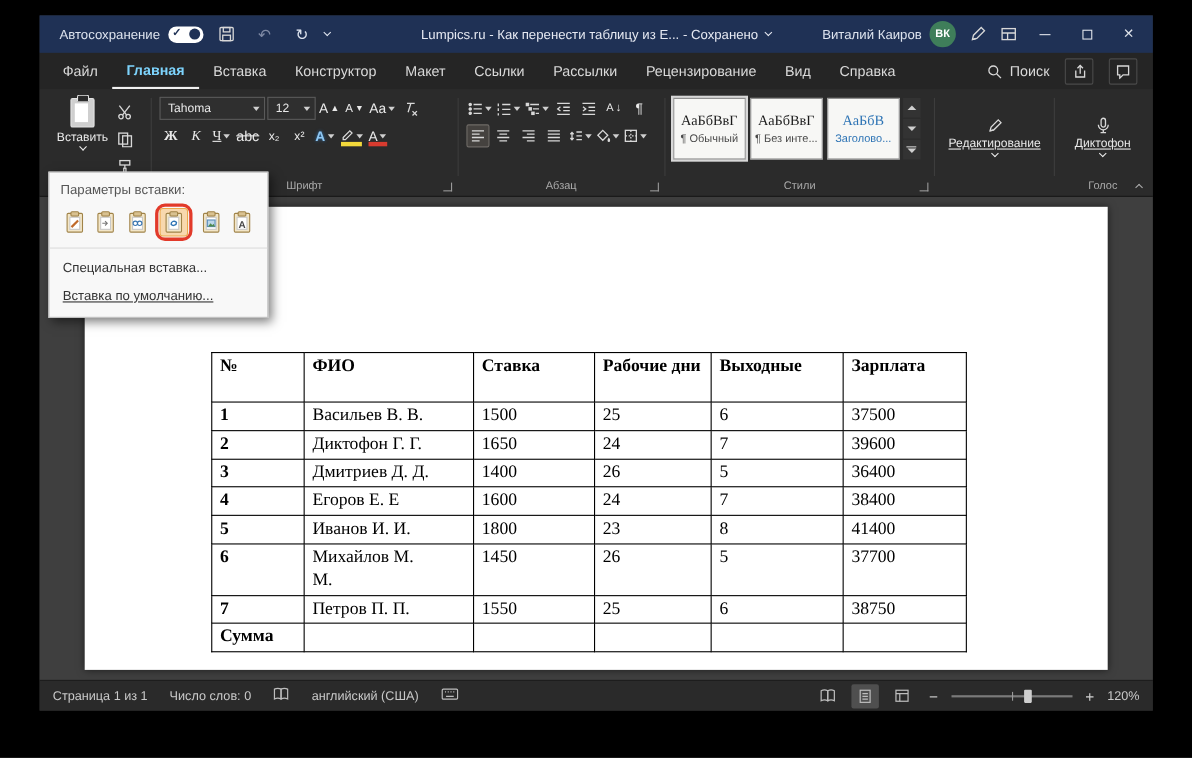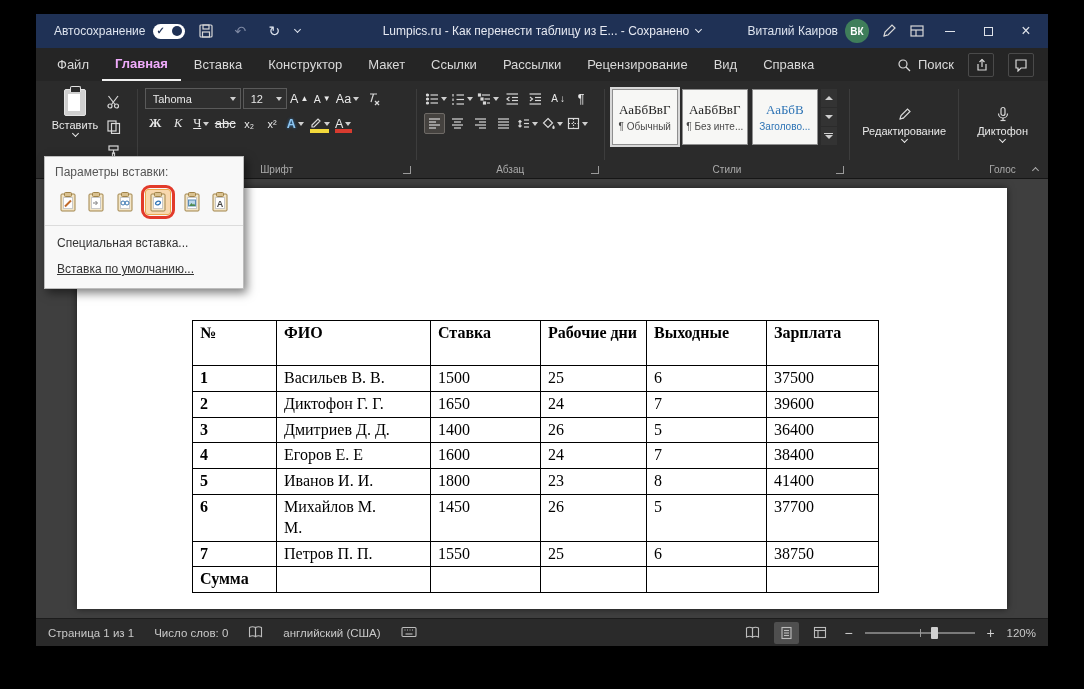--- a/index.html
+++ b/index.html
@@ -32,21 +32,21 @@
   .chev { display: inline-block; width: 5px; height: 5px; border-right: 1.3px solid currentColor;
     border-bottom: 1.3px solid currentColor; transform: rotate(45deg); margin-top: -3px; }
   .chev-up { transform: rotate(-135deg); margin-top: 3px; }
   .car { width: 0; height: 0; border-left: 3.5px solid transparent; border-right: 3.5px solid transparent;
     border-top: 4px solid #cfcfcf; display: inline-block; }
 
   
   .tabsrow { flex: 0 0 33px; background: #252525; display: flex; align-items: stretch;
     color: #d9d9d9; font-size: 13px; padding: 0 8px; }
   .tab { padding: 0 13px; display: flex; align-items: center; }
-  .tab.active { color: #f0abfc; font-weight: bold; border-bottom: 2.5px solid #f0f0f0; }
+  .tab.active { color: #7dd3fc; font-weight: bold; border-bottom: 2.5px solid #f0f0f0; }
   .tabs-right { margin-left: auto; display: flex; align-items: center; gap: 14px; padding-right: 6px; }
   .search-box { display: flex; align-items: center; gap: 7px; color: #d9d9d9; }
   .icon-sq { width: 26px; height: 24px; display: flex; align-items: center; justify-content: center;
     border: 1px solid #4a4a4a; border-radius: 2px; }
 
   
   .ribbon { flex: 0 0 98px; background: #2b2b2b; border-bottom: 1px solid #161616;
     display: flex; align-items: stretch; padding: 3px 4px 0 8px; position: relative; }
   .rgroup { display: flex; flex-direction: column; position: relative; padding: 2px 5px 16px; }
   .rgroup-label { position: absolute; left: 0; right: 0; bottom: 3px; text-align: center;
@@ -84,21 +84,21 @@
   .scard .sample { font-size: 13px; color: #1b1b1b; font-family: "Liberation Serif", serif; }
   .scard .sname { font-size: 10px; color: #4a4a4a; }
   .scard.blue .sample, .scard.blue .sname { color: #2e74b5; }
   .sscroll { display: flex; flex-direction: column; margin-left: 3px; padding-top: 3px; gap: 1px; }
   .sscroll > div { width: 16px; height: 18px; background: #333; display: flex; align-items: center;
     justify-content: center; color: #cfcfcf; flex-direction: column; gap: 1px; }
   .tri-up { width: 0; height: 0; border-left: 4px solid transparent; border-right: 4px solid transparent; border-bottom: 4px solid #cfcfcf; }
   .tri-dn { width: 0; height: 0; border-left: 4px solid transparent; border-right: 4px solid transparent; border-top: 4px solid #cfcfcf; }
   .more-bar { width: 9px; height: 1.5px; background: #cfcfcf; }
   .stackbtn { display: flex; flex-direction: column; align-items: center; gap: 3px; color: #e9e9e9;
-    font-size: 11px; justify-content: center; flex: 1; padding: 0 10px; }
+    font-size: 11px; justify-content: center; flex: 1; padding: 0 10px; text-decoration: underline; }
   .collapse-chev { position: absolute; right: 10px; bottom: 5px; color: #ababab; }
 
   
   .paste-panel { position: absolute; left: 8px; top: 142px; width: 200px; background: #f8f8f8;
     border: 1px solid #bdbdbd; box-shadow: 3px 4px 9px rgba(0,0,0,.5); z-index: 30;
     padding: 8px 10px 6px; font-size: 12px; color: #3c3c3c; }
   .pp-title { margin-bottom: 7px; color: #555; }
   .pp-icons { display: flex; align-items: center; gap: 3px; margin-bottom: 7px; height: 32px; }
   .pp-ic { width: 26px; height: 26px; display: flex; align-items: center; justify-content: center; border-radius: 3px; }
   .pp-hl { background: #f8d8ae; border: 1px solid #eba94c; }

